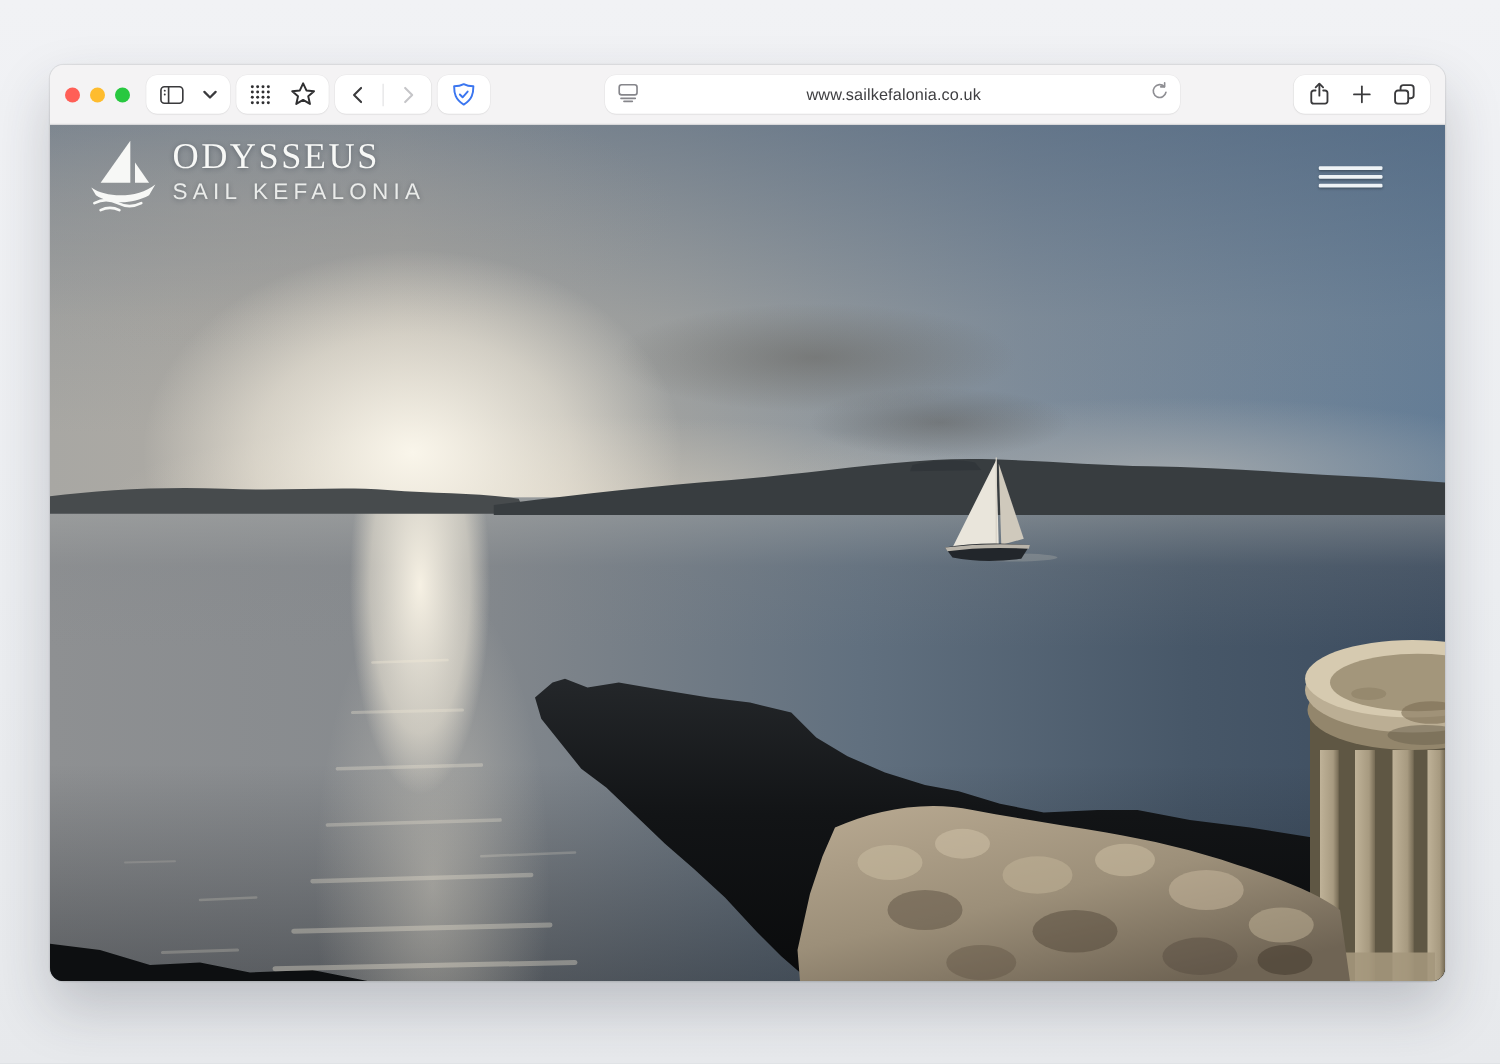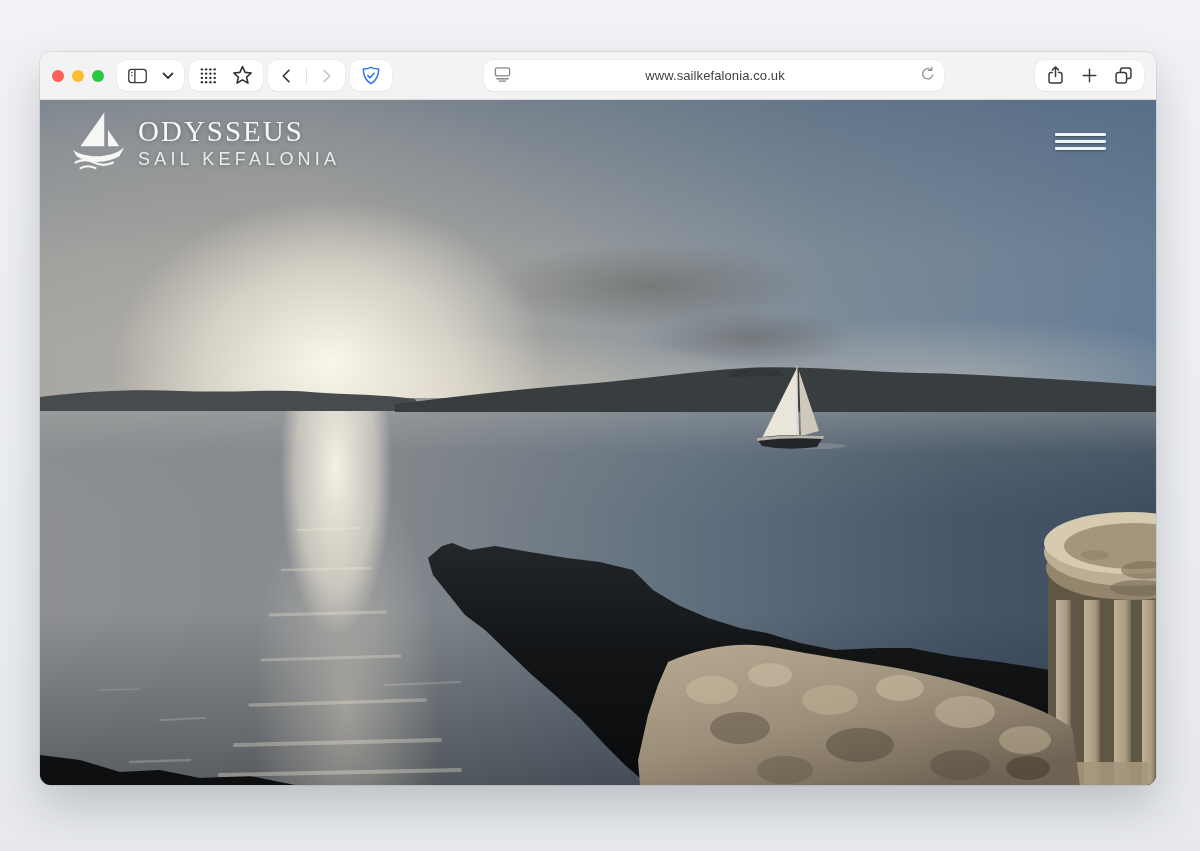--- a/index.html
+++ b/index.html
@@ -71,21 +71,21 @@
       radial-gradient(ellipse 125px 330px at 306px 310px, rgba(244,235,216,0.38), rgba(244,235,216,0) 75%),
       linear-gradient(to bottom, rgba(170,172,170,0.55) 0px, rgba(130,134,138,0.18) 55px, rgba(0,0,0,0) 120px),
       linear-gradient(to bottom, rgba(0,0,0,0) 55%, rgba(8,12,18,0.38) 100%),
       linear-gradient(to right, #8e9092 0%, #85898d 30%, #61707f 58%, #475768 82%, #3c4c5f 100%);
   }
 
   .scene-svg { position:absolute; left:0; top:0; width:1116px; height:685px; }
 
   
   .site-logo {
-    position:absolute; left:28px; top:10px; display:flex; align-items:flex-end; gap:10px;
+    position:absolute; left:28px; top:10px; display:flex; align-items:flex-start; gap:10px;
     color:#f7f8f6; text-shadow:0 1px 4px rgba(20,30,40,0.35); cursor:pointer;
   }
   .logo-text { display:flex; flex-direction:column; }
   .logo-title {
     font-family:"Liberation Serif", serif; font-size:29px; line-height:1.05;
     letter-spacing:2px; font-weight:400;
   }
   .logo-subtitle {
     font-size:18px; letter-spacing:4.2px; font-weight:300; margin-top:3px;
     color:rgba(248,249,247,0.88);

